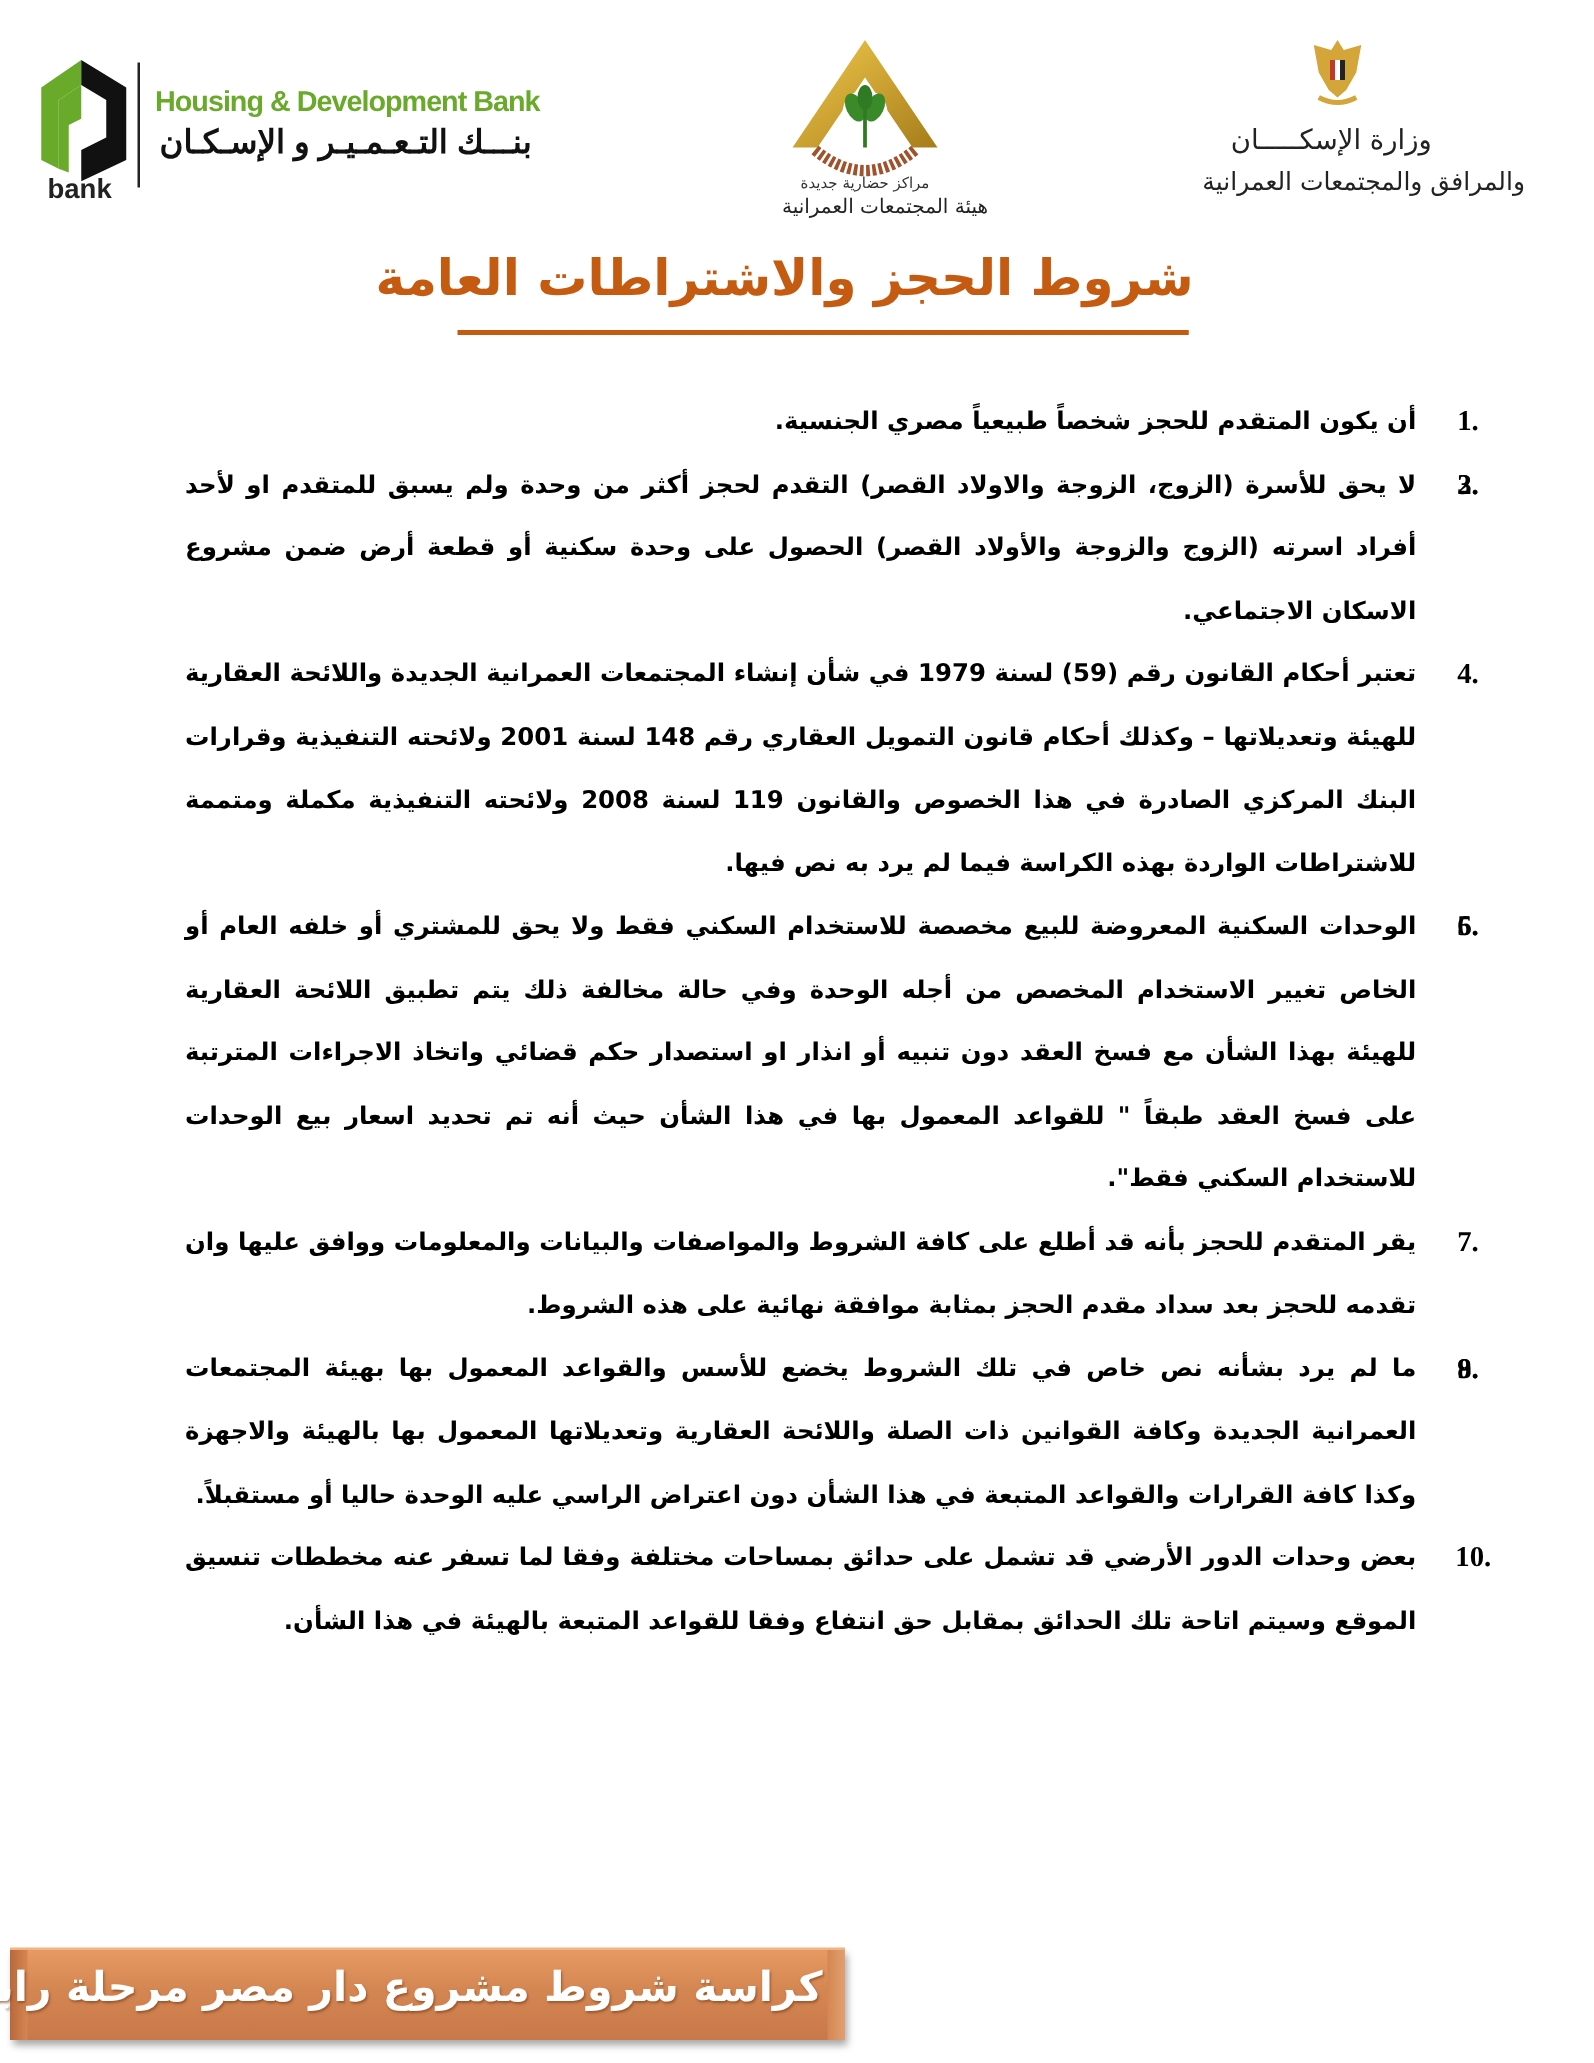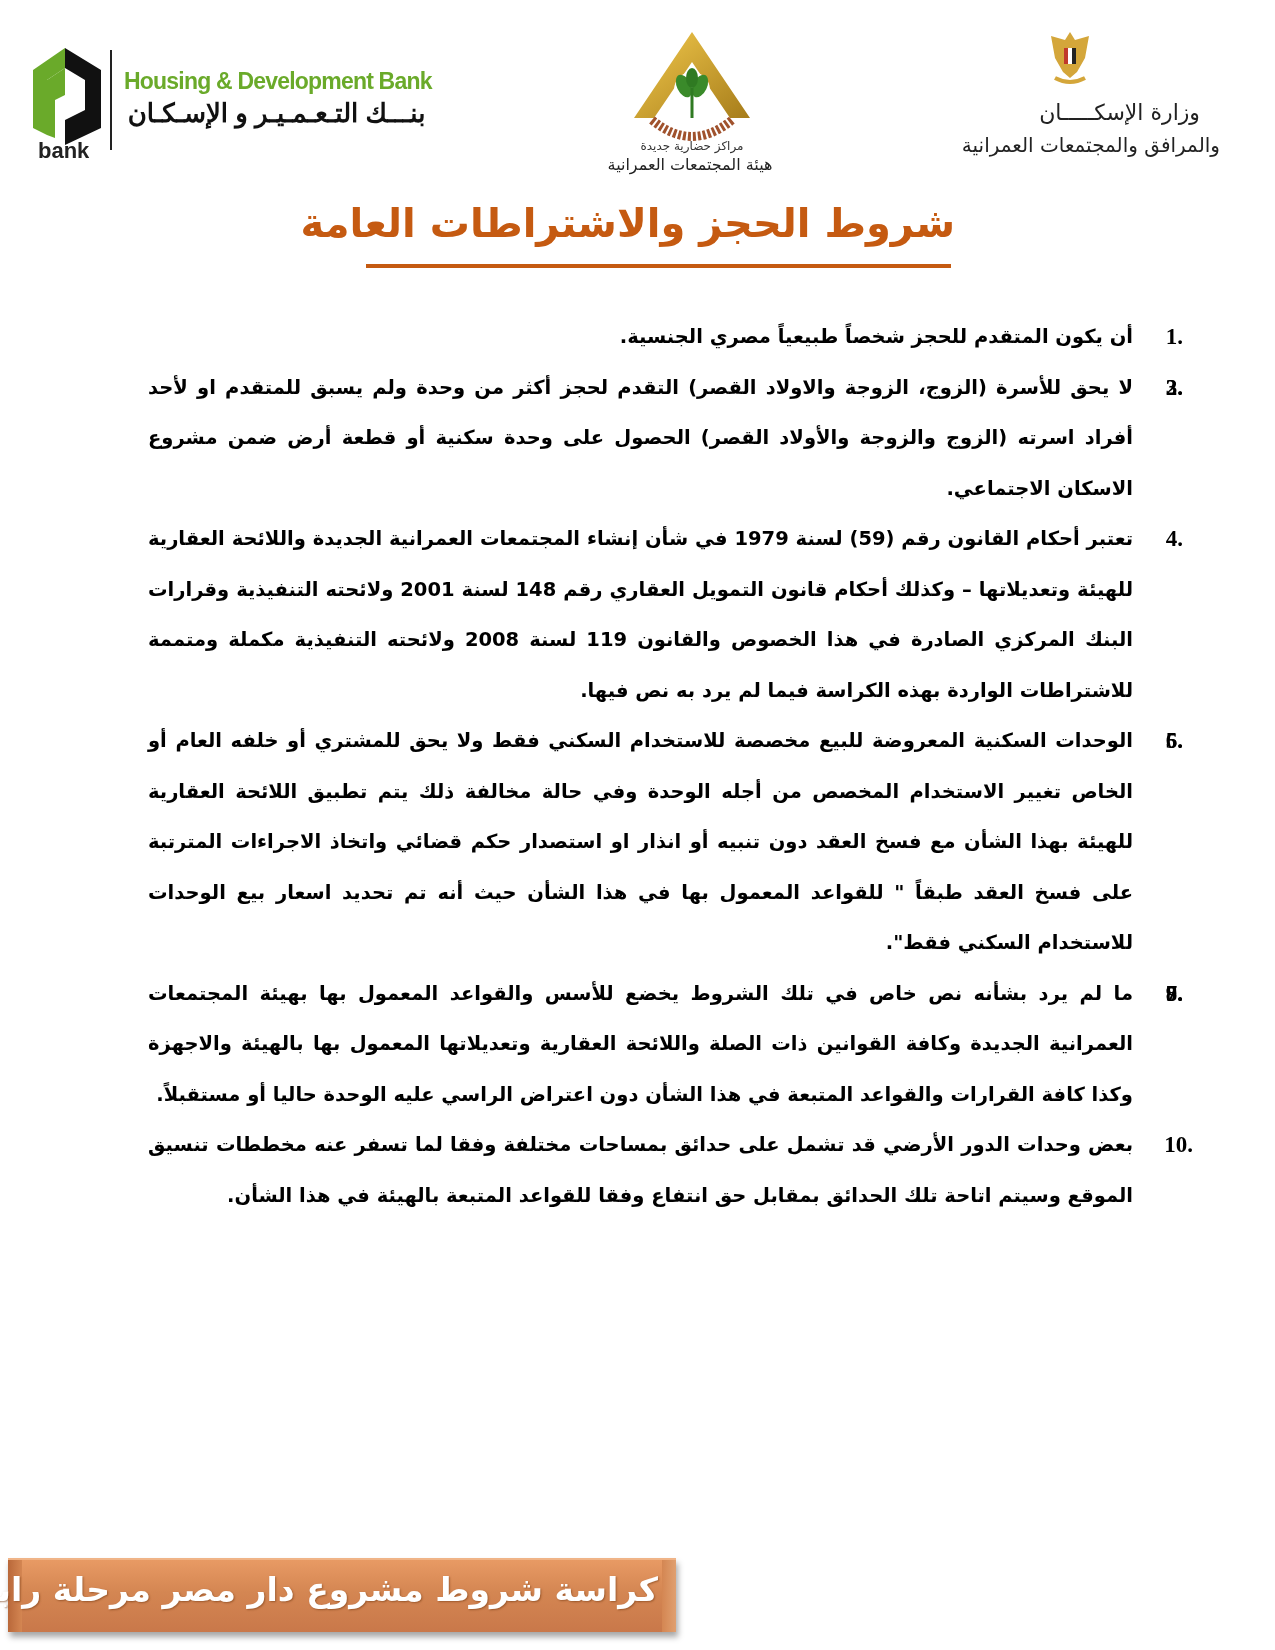--- a/index.html
+++ b/index.html
@@ -10,25 +10,25 @@
   .hdb-logo { position: absolute; left: 25px; top: 40px; width: 90px; height: 120px; }
   .hdb-divider { position: absolute; left: 110px; top: 50px; width: 2px; height: 100px; background: #222; }
   .hdb-name-en { position: absolute; left: 124px; top: 68px; font-family: "Liberation Sans", sans-serif;
                  font-weight: bold; font-size: 23px; color: #6aaa2a; letter-spacing: -0.8px; white-space: nowrap; }
   .hdb-name-ar { position: absolute; left: 124px; top: 98px; width: 305px; text-align: center; direction: rtl;
                  font-family: Liberation Sans, sans-serif; font-weight: bold; font-size: 26px; color: #111; white-space: nowrap; }
   .bank-word { position: absolute; left: 38px; top: 138px; font-family: "Liberation Sans", sans-serif;
                font-size: 22px; font-weight: bold; color: #222; }
 
   .ncua-logo { position: absolute; left: 622px; top: 28px; width: 140px; height: 130px; }
-  .ncua-caption { position: absolute; left: 590px; top: 155px; width: 200px; text-align: center; direction: rtl;
+  .ncua-caption { position: absolute; left: 608px; top: 155px; width: 200px; text-align: center; direction: rtl;
                   font-family: "DejaVu Sans", sans-serif; font-size: 16px; color: #222; white-space: nowrap; }
 
   .eagle { position: absolute; left: 1045px; top: 28px; width: 50px; height: 60px; }
-  .ministry-line1 { position: absolute; left: 930px; top: 100px; width: 270px; text-align: right; direction: rtl;
+  .ministry-line1 { position: absolute; left: 930px; top: 100px; width: 270px; text-align: center; direction: rtl;
                     font-family: "DejaVu Sans", sans-serif; font-size: 22px; color: #222; white-space: nowrap; }
   .ministry-line2 { position: absolute; left: 920px; top: 133px; width: 300px; text-align: right; direction: rtl;
                     font-family: "DejaVu Sans", sans-serif; font-size: 20px; color: #222; white-space: nowrap; }
 
   
   .doc-title { position: absolute; left: 360px; top: 200px; width: 595px; direction: rtl;
                font-family: "DejaVu Sans", sans-serif; font-weight: bold; font-size: 40px; color: #c55a11;
                white-space: nowrap; letter-spacing: -0.5px; }
   .title-underline { position: absolute; left: 366px; top: 264px; width: 585px; height: 4px; background: #c55a11; }
 
@@ -103,21 +103,21 @@
 <div class="doc-title">شروط الحجز والاشتراطات العامة</div>
 <div class="title-underline"></div>
 
 <ol class="terms">
   <li class="term"><span class="term-num">1.</span><span>أن يكون المتقدم للحجز شخصاً طبيعياً مصري الجنسية.</span></li>
   <li class="term"><span class="term-num">2.</span></li>
   <li class="term"><span class="term-num">3.</span><span>لا يحق للأسرة (الزوج، الزوجة والاولاد القصر) التقدم لحجز أكثر من وحدة ولم يسبق للمتقدم او لأحد أفراد اسرته (الزوج والزوجة والأولاد القصر) الحصول على وحدة سكنية أو قطعة أرض ضمن مشروع الاسكان الاجتماعي.</span></li>
   <li class="term"><span class="term-num">4.</span><span>تعتبر أحكام القانون رقم (59) لسنة 1979 في شأن إنشاء المجتمعات العمرانية الجديدة واللائحة العقارية للهيئة وتعديلاتها – وكذلك أحكام قانون التمويل العقاري رقم 148 لسنة 2001 ولائحته التنفيذية وقرارات البنك المركزي الصادرة في هذا الخصوص والقانون 119 لسنة 2008 ولائحته التنفيذية مكملة ومتممة للاشتراطات الواردة بهذه الكراسة فيما لم يرد به نص فيها.</span></li>
   <li class="term"><span class="term-num">5.</span></li>
   <li class="term"><span class="term-num">6.</span><span>الوحدات السكنية المعروضة للبيع مخصصة للاستخدام السكني فقط ولا يحق للمشتري أو خلفه العام أو الخاص تغيير الاستخدام المخصص من أجله الوحدة وفي حالة مخالفة ذلك يتم تطبيق اللائحة العقارية للهيئة بهذا الشأن مع فسخ العقد دون تنبيه أو انذار او استصدار حكم قضائي واتخاذ الاجراءات المترتبة على فسخ العقد طبقاً " للقواعد المعمول بها في هذا الشأن حيث أنه تم تحديد اسعار بيع الوحدات للاستخدام السكني فقط".</span></li>
-  <li class="term"><span class="term-num">7.</span></li>
+  <li class="term"><span class="term-num">7.</span><span>يقر المتقدم للحجز بأنه قد أطلع على كافة الشروط والمواصفات والبيانات والمعلومات ووافق عليها وان تقدمه للحجز بعد سداد مقدم الحجز بمثابة موافقة نهائية على هذه الشروط.</span></li>
   <li class="term"><span class="term-num">8.</span></li>
   <li class="term"><span class="term-num">9.</span><span>ما لم يرد بشأنه نص خاص في تلك الشروط يخضع للأسس والقواعد المعمول بها بهيئة المجتمعات العمرانية الجديدة وكافة القوانين ذات الصلة واللائحة العقارية وتعديلاتها المعمول بها بالهيئة والاجهزة وكذا كافة القرارات والقواعد المتبعة في هذا الشأن دون اعتراض الراسي عليه الوحدة حاليا أو مستقبلاً.</span></li>
   <li class="term"><span class="term-num wide">10.</span><span>بعض وحدات الدور الأرضي قد تشمل على حدائق بمساحات مختلفة وفقا لما تسفر عنه مخططات تنسيق الموقع وسيتم اتاحة تلك الحدائق بمقابل حق انتفاع وفقا للقواعد المتبعة بالهيئة في هذا الشأن.</span></li>
 </ol>
 
 <div class="footer-banner">
   <div class="footer-text">كراسة شروط مشروع دار مصر مرحلة رابعة</div>
 </div>
 
 </body></html>

